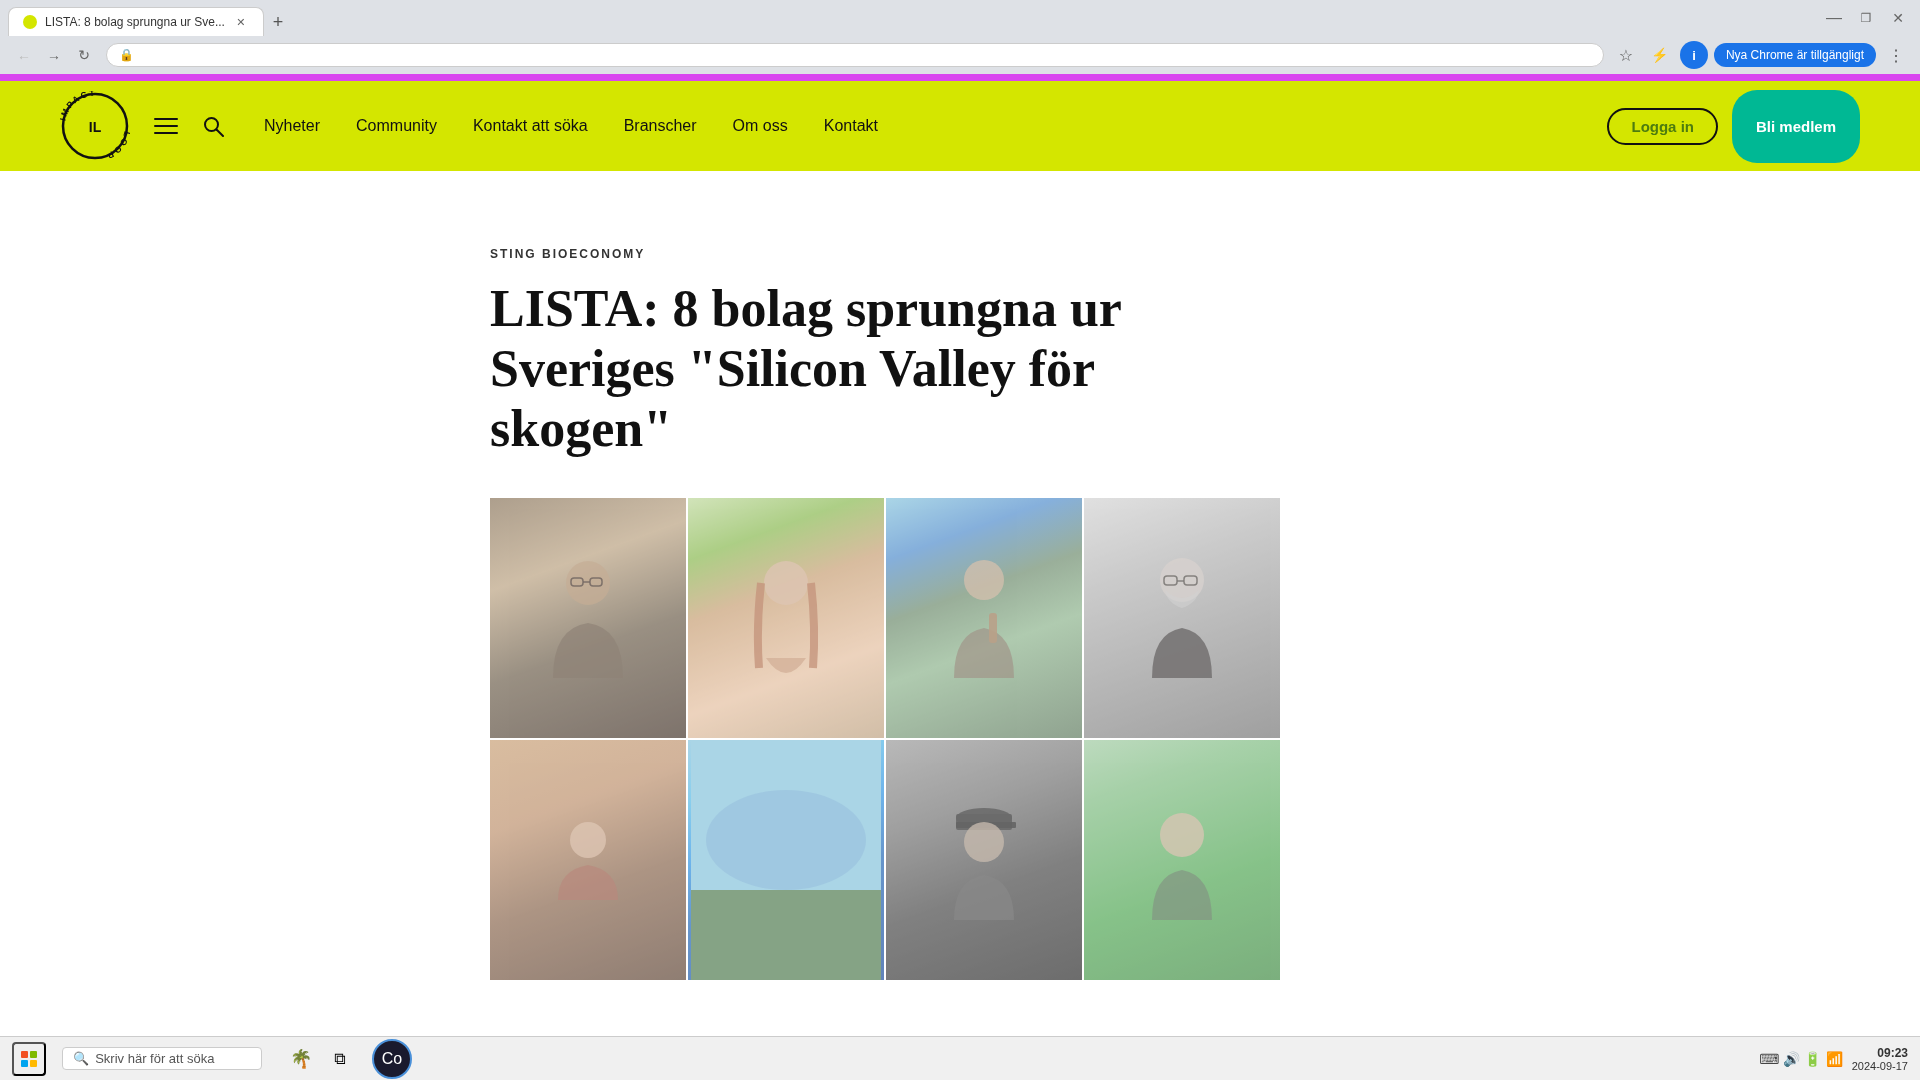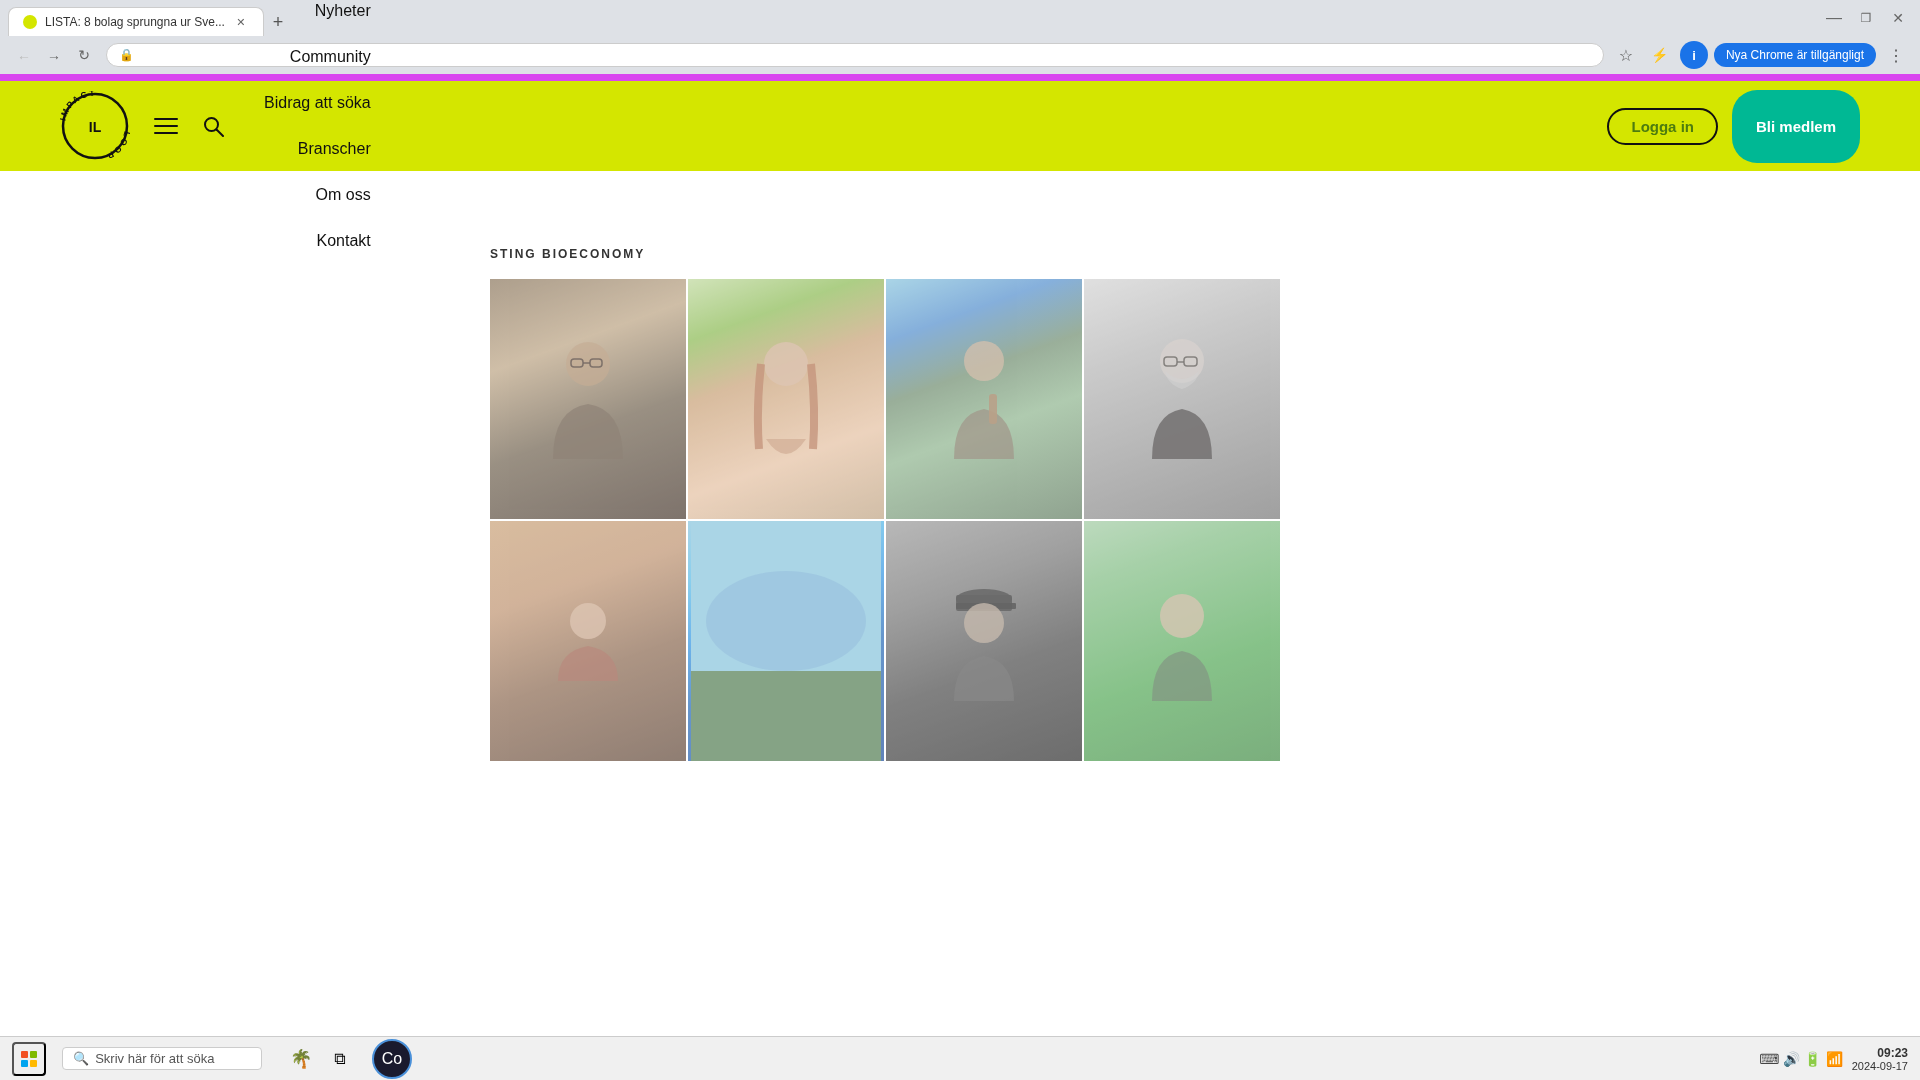--- a/index.html
+++ b/index.html
@@ -217,24 +217,23 @@
       background: none;
       border: none;
       cursor: pointer;
       font-size: 18px;
       color: #111;
       display: flex;
       align-items: center;
     }
     .main-nav {
       display: flex;
-      align-items: flex-end;
-      gap: 28px;
+      align-items: flex-start;
+      gap: 36px;
       margin-left: 20px;
-      flex-direction: column;
     }
     .nav-link {
       font-size: 16px;
       color: #111;
       text-decoration: none;
       font-weight: 500;
       cursor: pointer;
     }
     .header-right {
       display: flex;
@@ -508,37 +507,38 @@
       <button class="search-btn">
         <svg width="22" height="22" viewBox="0 0 22 22" fill="none" xmlns="http://www.w3.org/2000/svg">
           <circle cx="9.5" cy="9.5" r="6.5" stroke="#111" stroke-width="2"></circle>
           <line x1="14.5" y1="14.5" x2="21" y2="21" stroke="#111" stroke-width="2" stroke-linecap="round"></line>
         </svg>
       </button>
 
       <nav class="main-nav">
         <a class="nav-link" href="#">Nyheter</a>
         <a class="nav-link" href="#">Community</a>
-        <a class="nav-link" href="#">Bidrag att söka</a>
+        <a class="nav-link" href="#">Kontakt att söka</a>
         <a class="nav-link" href="#">Branscher</a>
         <a class="nav-link" href="#">Om oss</a>
         <a class="nav-link" href="#">Kontakt</a>
       </nav>
     </div>
 
     <div class="header-right">
       <button class="login-btn">Logga in</button>
       <button class="join-btn">Bli medlem</button>
     </div>
   </header>
 
   <main class="page-content">
 
     <div class="article-tag">STING BIOECONOMY</div>
 
+    <h1 class="article-title">LISTA: 8 bolag sprungna ur Sveriges "Silicon Valley för skogen"</h1>
 
     <div class="image-grid">
 
       <div class="img-cell">
         <div class="face-sim person-1">
           <svg width="90" height="140" viewBox="0 0 90 140" fill="none">
 
             <circle cx="45" cy="35" r="22" fill="rgba(180,140,100,0.7)"></circle>
             <path d="M10 130 Q10 80 45 75 Q80 80 80 130" fill="rgba(90,70,50,0.7)"></path>
 

